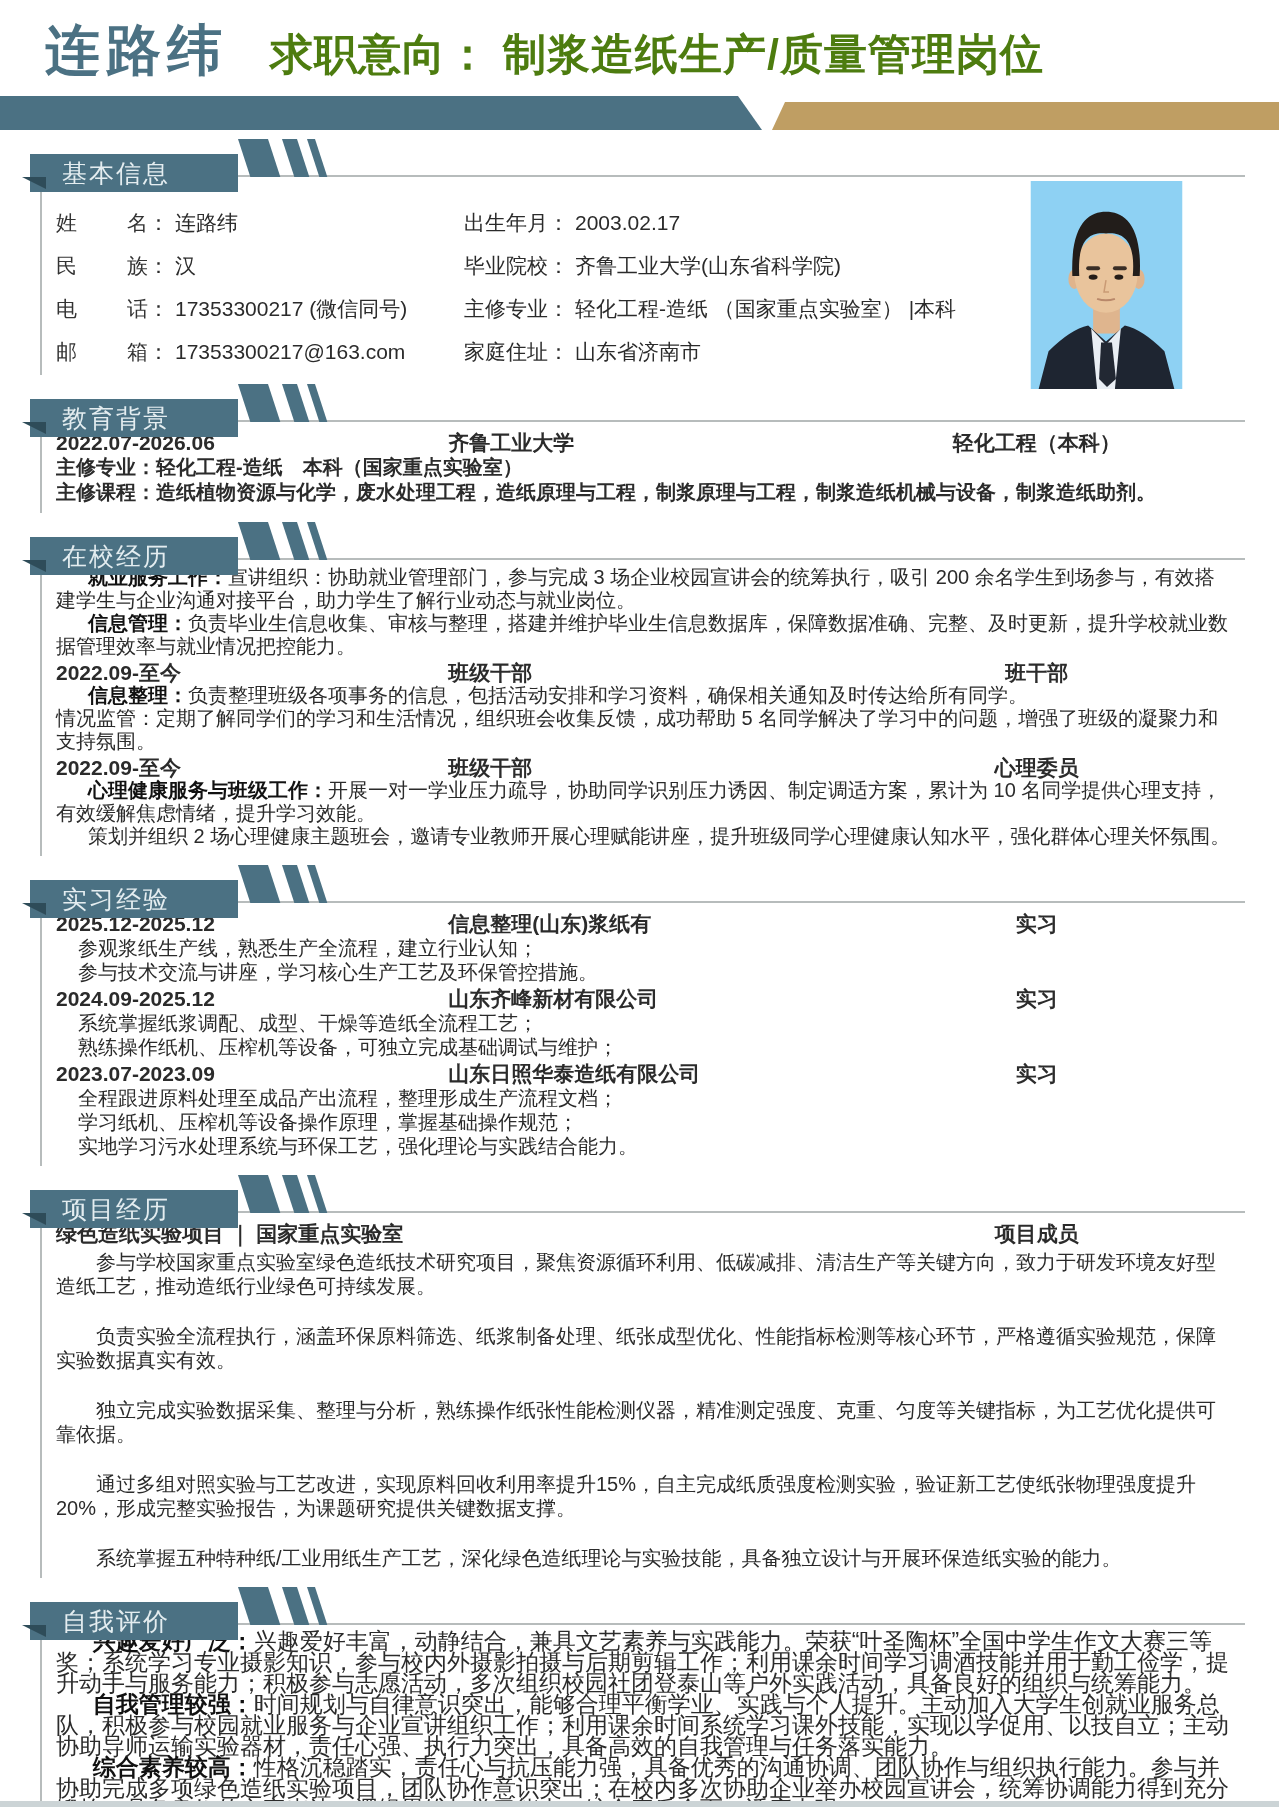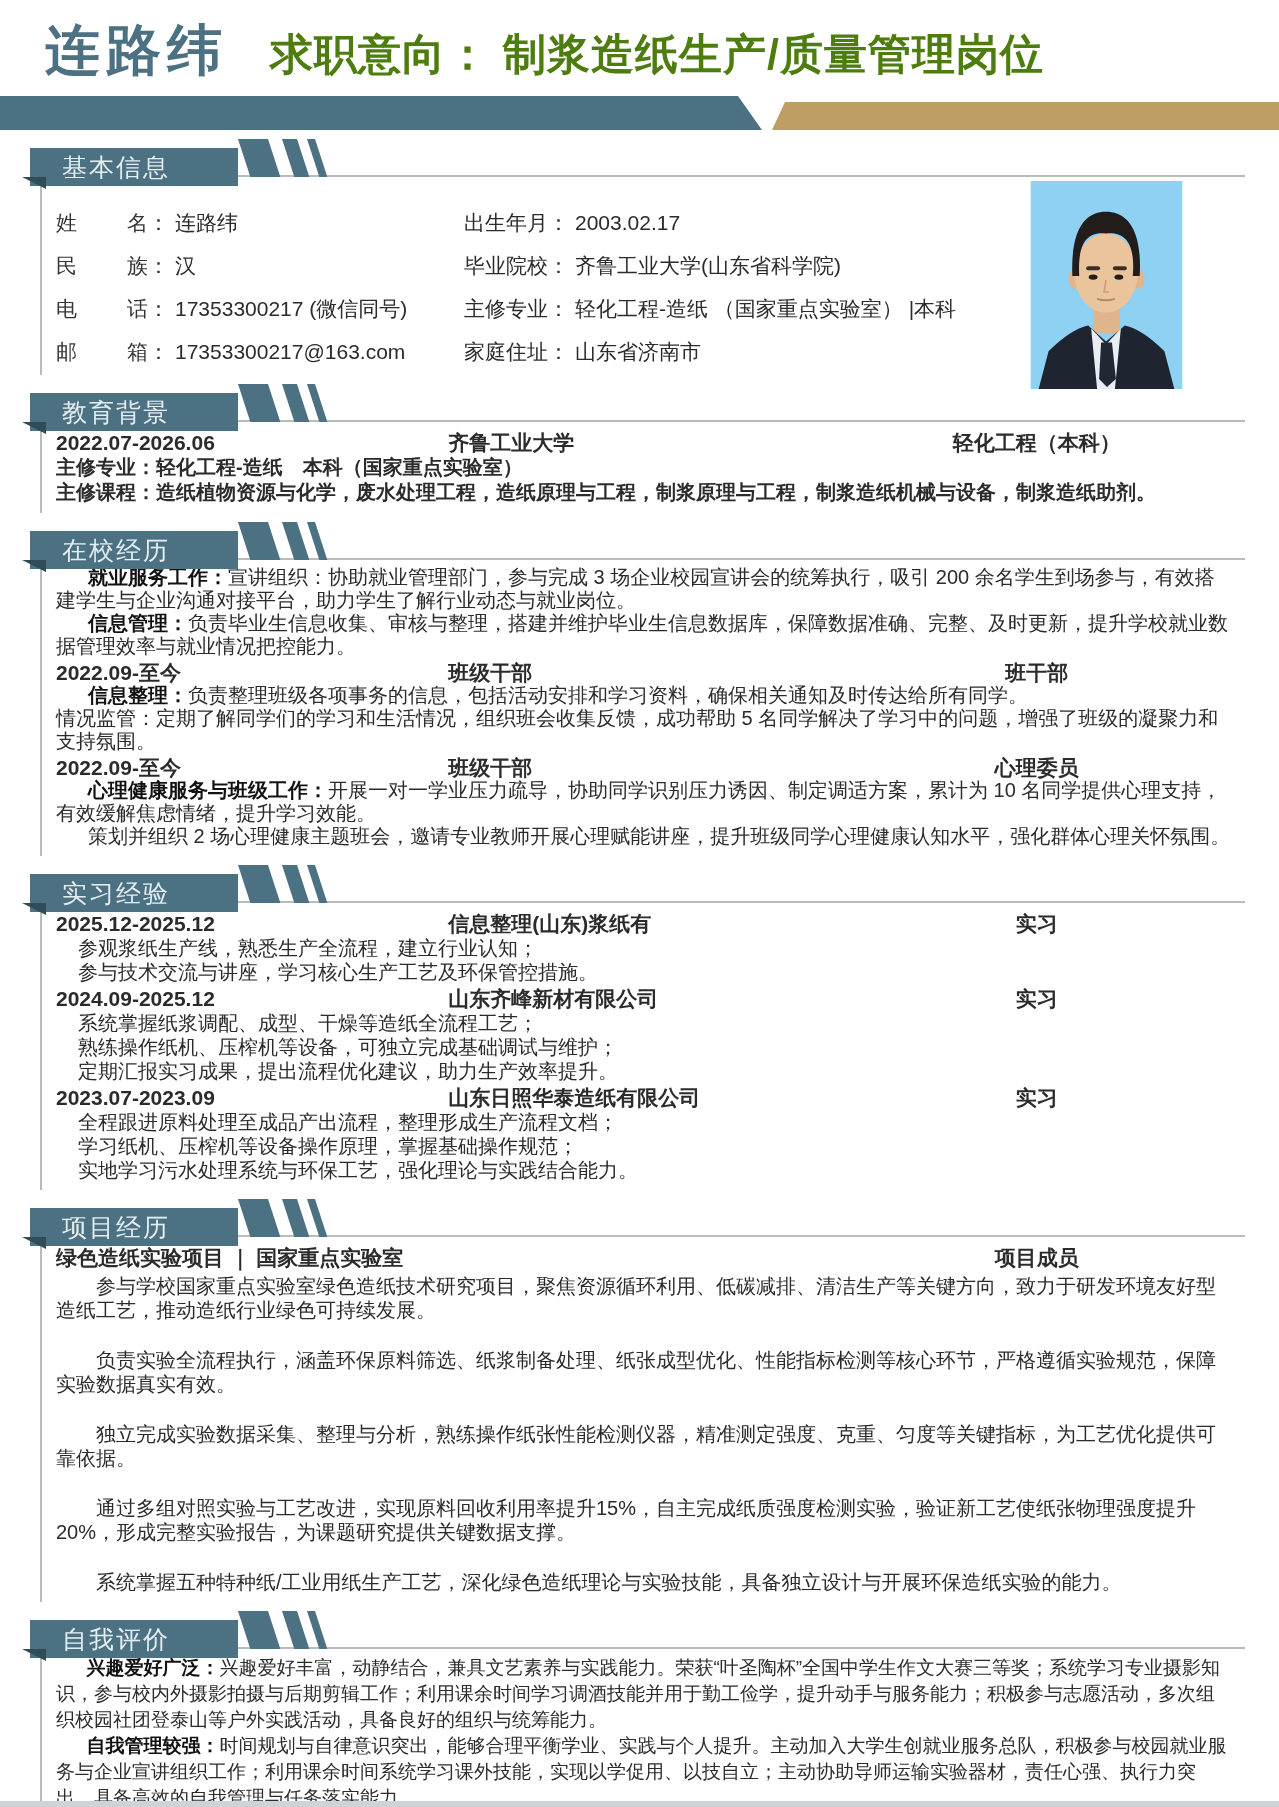--- a/index.html
+++ b/index.html
@@ -22,21 +22,21 @@
   .job-title{font-size:43px;font-weight:700;color:#4d7c0f;margin-left:42px;letter-spacing:1px;}
   
   .banner{position:relative;height:34px;}
   .banner .bn-teal{position:absolute;left:0;top:0;height:34px;width:762px;background:var(--teal);
     clip-path:polygon(0 0,738px 0,762px 100%,0 100%);}
   .banner .bn-gold{position:absolute;left:772px;right:0;top:6px;bottom:0;background:var(--gold);
     clip-path:polygon(13px 0,100% 0,100% 100%,0 100%);}
   
   .sec{position:relative;margin-top:9px;}
   .band{position:relative;height:38px;z-index:3;margin-left:30px;}
-  .b-main{position:absolute;left:0;top:9px;width:208px;height:38px;background:var(--teal);
+  .b-main{position:absolute;left:0;top:15px;width:208px;height:38px;background:var(--teal);
     color:#e4edf0;font-size:25px;font-weight:500;line-height:38px;padding-left:32px;letter-spacing:2px;}
   .b-cap{position:absolute;left:208px;top:0;width:30px;height:38px;background:var(--teal);
     transform:skewX(18deg);transform-origin:0 0;}
   .b-s1{position:absolute;left:252px;top:0;width:15px;height:38px;background:var(--teal);
     transform:skewX(18deg);transform-origin:0 0;}
   .b-s2{position:absolute;left:277px;top:0;width:8px;height:38px;background:var(--teal);
     transform:skewX(18deg);transform-origin:0 0;}
   .b-fold{position:absolute;left:-8px;top:38px;width:24px;height:12px;background:var(--teal-dark);
     clip-path:polygon(0 0,100% 0,100% 100%);}
   .content{margin:-2px 34px 0 40px;border-top:2px solid var(--line);border-left:2px solid var(--line);
@@ -53,21 +53,21 @@
   .row3 .r{text-align:center;}
   .edu-line{font-size:20px;line-height:25px;font-weight:700;}
   .edu-line .plain{font-weight:700;}
   
   .para{font-size:20px;line-height:23px;}
   .para .plabel{font-weight:700;color:#111;}
   .ind{text-indent:1.6em;}
   .line1{font-size:20px;line-height:24px;text-indent:1.1em;}
   .pj{font-size:20px;line-height:24px;text-indent:2em;margin-bottom:26px;}
   .pj:last-child{margin-bottom:0;}
-  .sev{font-size:19px;line-height:26px;}
+  .sev{font-size:23px;line-height:21px;}
   .sev .plabel{font-weight:700;color:#111;}
   .sec-school .para,.sec-school .row3{line-height:23px;}
   .sec-intern .row3{line-height:24px;}
   .bottom-edge{position:absolute;left:0;right:0;bottom:0;height:6px;background:#ccd4d6;}
 </style>
 </head>
 <body>
 
 <div class="top">
   <span class="cand-name">连路纬</span>
@@ -185,21 +185,20 @@
     <p class="line1">参观浆纸生产线，熟悉生产全流程，建立行业认知；</p>
     <p class="line1">参与技术交流与讲座，学习核心生产工艺及环保管控措施。</p>
 
     <div class="row3">
       <span>2024.09-2025.12</span>
       <span class="c">山东齐峰新材有限公司</span>
       <span class="r">实习</span>
     </div>
     <p class="line1">系统掌握纸浆调配、成型、干燥等造纸全流程工艺；</p>
     <p class="line1">熟练操作纸机、压榨机等设备，可独立完成基础调试与维护；</p>
-    <p class="line1">定期汇报实习成果，提出流程优化建议，助力生产效率提升。</p>
 
     <div class="row3">
       <span>2023.07-2023.09</span>
       <span class="c">山东日照华泰造纸有限公司</span>
       <span class="r">实习</span>
     </div>
     <p class="line1">全程跟进原料处理至成品产出流程，整理形成生产流程文档；</p>
     <p class="line1">学习纸机、压榨机等设备操作原理，掌握基础操作规范；</p>
     <p class="line1">实地学习污水处理系统与环保工艺，强化理论与实践结合能力。</p>
   </div>

